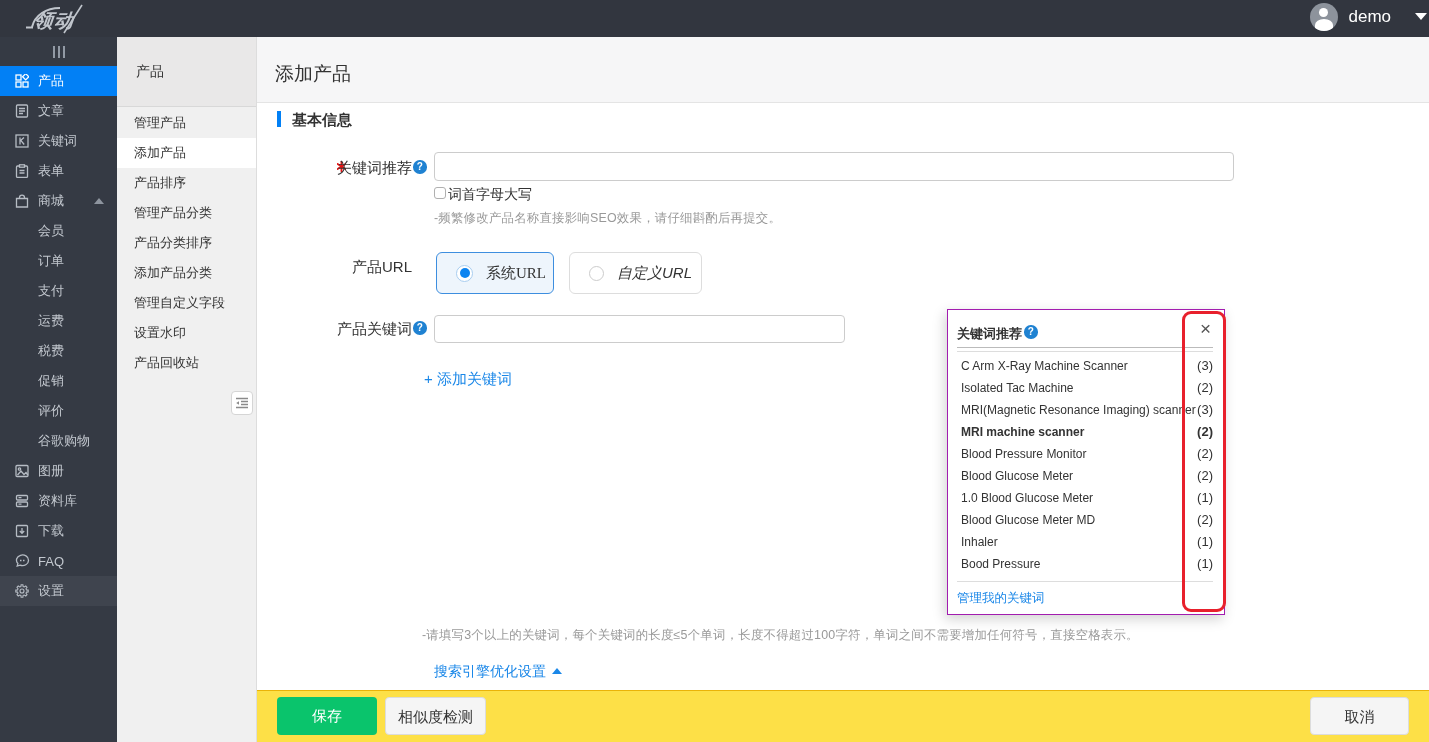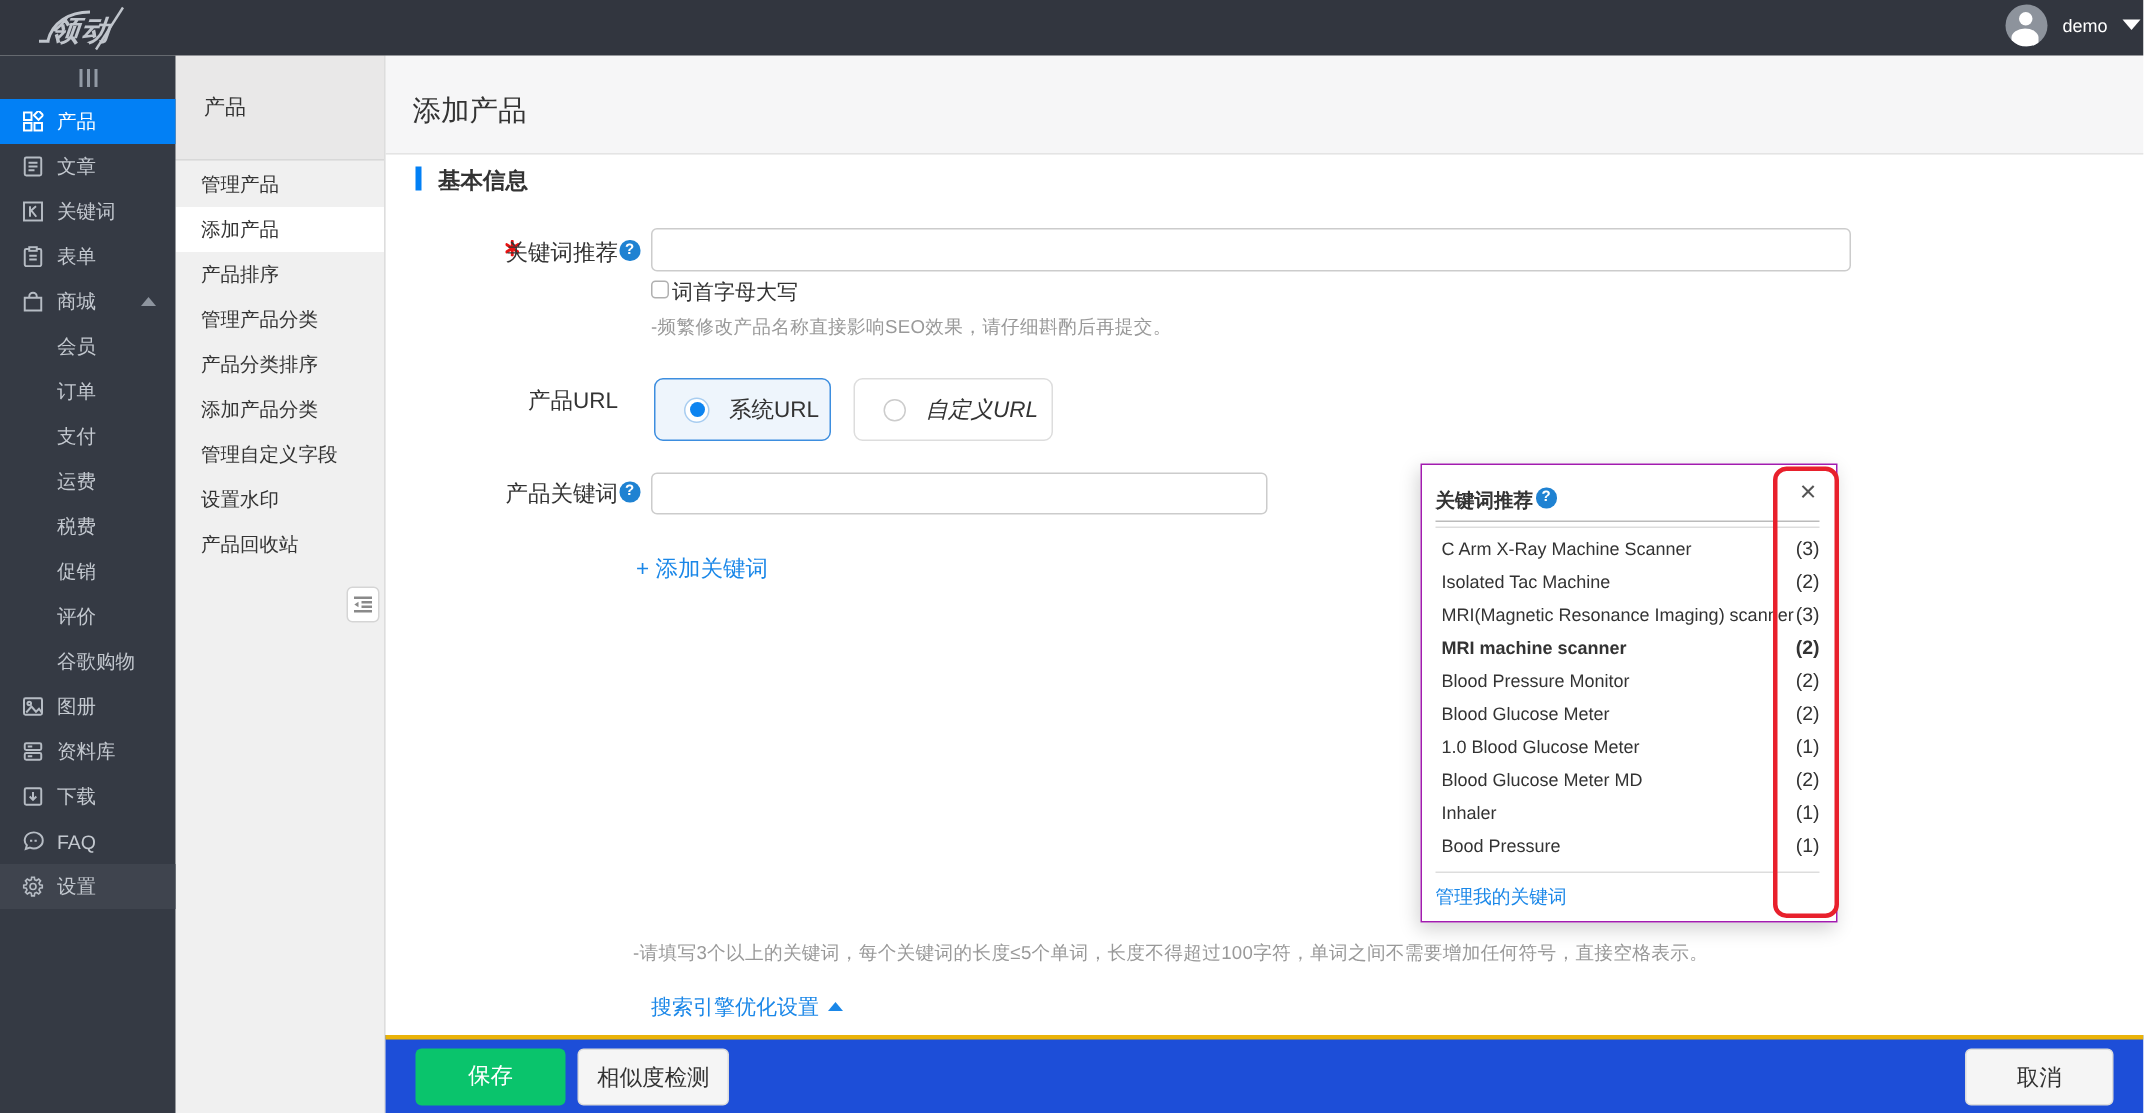--- a/index.html
+++ b/index.html
@@ -4,21 +4,21 @@
 html,body{width:1429px;height:742px;overflow:hidden}
 body{font-family:"Liberation Sans",sans-serif;position:relative;background:#fff;color:#333}
 .abs{position:absolute}
 
 .topbar{position:absolute;left:0;top:0;width:1429px;height:37px;background:#32363f;z-index:5}
 .logo{position:absolute;left:26px;top:4px;color:#c3c8cf;font-size:21px;font-weight:bold;font-style:italic;letter-spacing:1px}
 .user{position:absolute;right:2px;top:-2px;height:37px;display:flex;align-items:center;color:#fff}
 .avatar{width:28px;height:28px;border-radius:50%;background:#8d939c;position:relative;overflow:hidden;margin-right:10px}
 .avatar:before{content:"";position:absolute;left:9px;top:5.5px;width:9px;height:9px;border-radius:50%;background:#fff}
 .avatar:after{content:"";position:absolute;left:4.5px;top:16.5px;width:18px;height:12px;border-radius:50% 50% 0 0;background:#fff}
-.uname{font-size:12px;margin-right:10px}
+.uname{font-size:17px;margin-right:24px}
 .caret{width:0;height:0;border-left:6px solid transparent;border-right:6px solid transparent;border-top:7px solid #fff}
 
 .sidebar{position:absolute;left:0;top:37px;width:117px;height:705px;background:#353a44;z-index:4}
 .collapse{height:29px;display:flex;align-items:center;justify-content:center}
 .collapse i{display:inline-block;width:2px;height:12px;background:#929aa5;margin:0 1.5px}
 .mitem{height:30px;display:flex;align-items:center;color:#c3c8cf;font-size:13px;position:relative}
 .mitem svg{position:absolute;left:15px;top:8px}
 .mitem .t{margin-left:38px}
 .mitem.active{background:#0280f5;color:#fff}
 .mitem.sub .t{margin-left:38px}
@@ -50,21 +50,21 @@
 .panel .ph{position:absolute;left:9px;top:15px;font-size:13px;color:#333;font-weight:bold}
 .panel .line1{position:absolute;left:9px;right:11px;top:37px;border-top:1px solid #bbb}
 .panel .line2{position:absolute;left:9px;right:11px;top:41px;border-top:1px solid #ddd}
 .panel .close{position:absolute;right:13px;top:8px;font-size:19px;color:#555}
 .krow{position:absolute;left:13px;right:13px;height:22px;font-size:12px;color:#333;line-height:22px}
 .krow .cnt{position:absolute;right:-2px;font-size:13px}
 .panel .line3{position:absolute;left:9px;right:11px;top:271px;border-top:1px solid #ddd}
 .panel .mlink{position:absolute;left:9px;top:280px;font-size:12.5px;color:#1a87e8}
 .redbox{position:absolute;left:1182px;top:311px;width:44px;height:301px;border:3.5px solid #e8202c;border-radius:9px;z-index:7}
 
-.botbar{position:absolute;left:257px;top:690px;width:1172px;height:52px;background:#1d4ed8;border-top:3px solid #eab308;z-index:8}
+.botbar{position:absolute;left:257px;top:690px;width:1172px;height:52px;background:#fde047;border-top:1px solid #eab308;z-index:8}
 .btn{position:absolute;top:6px;height:38px;border-radius:4px;font-size:15px;text-align:center;line-height:38px}
 .btn.green{left:20px;width:100px;background:#0ac46c;color:#fff}
 .btn.gray{background:#f5f5f5;border:1px solid #dcdcdc;color:#333}
 </style></head><body>
 
 <div class="topbar">
   <div class="logo"><svg width="62" height="30" viewBox="0 0 62 30">
         <g fill="none" stroke="#c0c5cc" stroke-width="2">
           <path d="M6 23 C9 11 20 4 34 4"></path>
           <path d="M0 23.5 L7 23.5"></path>
@@ -223,21 +223,21 @@
       </g>
     </svg></div>
 <div class="flabel" style="left:212px;top:159px;">关键词推荐</div>
 <div class="help" style="left:413px;top:160px;">?</div>
 <div class="inp" style="left:434px;top:152px;width:800px;height:29px;"></div>
 <div class="chk"></div>
 <div class="chklabel">词首字母大写</div>
 <div class="note" style="left:434px;top:210px;">-频繁修改产品名称直接影响SEO效果，请仔细斟酌后再提交。</div>
 
 <div class="flabel" style="left:212px;top:258px;">产品URL</div>
-<div class="urlbox" style="left:436px;width:118px;background:#eef5fc;border:1.5px solid #3d8edf;">
+<div class="urlbox" style="left:436px;width:118px;background:#eef5fc;border:1.5px solid #3d8edf;font-family:Liberation Serif, serif;">
     <span style="width:17px;height:17px;border-radius:50%;border:1px solid #a8cdf0;background:#fff;margin-left:19px;position:relative;">
       <span style="position:absolute;left:2.5px;top:2.5px;width:10px;height:10px;border-radius:50%;background:#0d84f0;"></span>
     </span>
     <span class="txt" style="margin-left:13px;">系统URL</span>
   </div>
 <div class="urlbox" style="left:569px;width:133px;background:#fff;border:1px solid #ddd;">
     <span style="width:15px;height:15px;border-radius:50%;background:#fff;border:1px solid #ccc;margin-left:19px;"></span>
     <span class="txt" style="margin-left:13px;font-style:italic;">自定义URL</span>
   </div>
 

